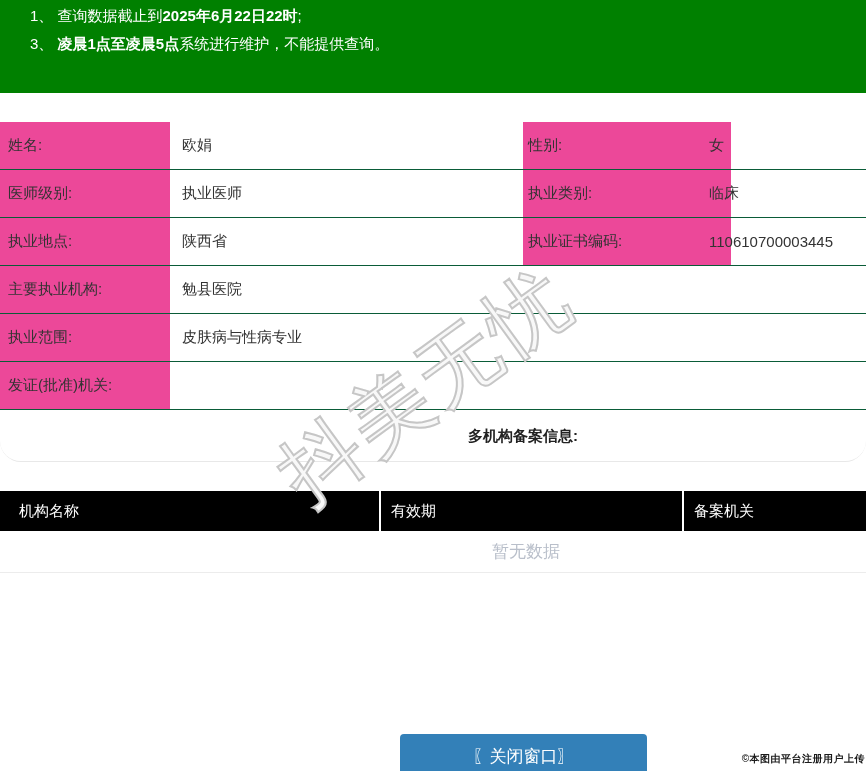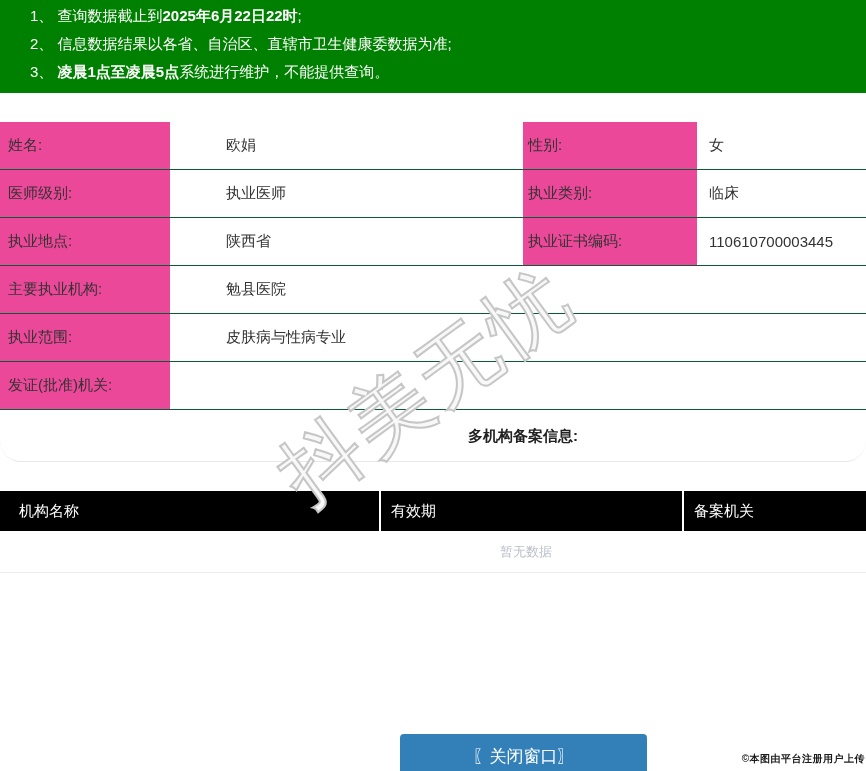--- a/index.html
+++ b/index.html
@@ -46,22 +46,22 @@
   .cell {
     position: absolute;
     top: 0; height: 100%;
     display: flex;
     align-items: center;
     box-sizing: border-box;
     white-space: nowrap;
   }
   .label-cell   { background: #ec4899; }
   .label-cell-1 { left: 0;     width: 170px; padding-left: 8px; }
-  .value-cell-1 { left: 182px; margin-left: 44px; }
-  .label-cell-2 { left: 523px; width: 174px; padding-left: 5px; }
+  .value-cell-1 { left: 182px; }
+  .label-cell-2 { left: 523px; width: 208px; padding-left: 5px; }
   .value-cell-2 { left: 709px; }
 
   
   .section-heading {
     position: absolute;
     top: 411px; left: 0;
     width: 866px; height: 51px;
     box-sizing: border-box;
     border-bottom: 1px solid #e8e8e8;
     display: flex;
@@ -99,21 +99,21 @@
     position: absolute;
     top: 531px; left: 0;
     width: 866px; height: 42px;
     box-sizing: border-box;
     border-bottom: 1px solid #ececec;
     display: flex;
     align-items: center;
     justify-content: center;
     padding-left: 186px;
     color: #b9bfca;
-    font-size: 13px;
+    font-size: 17px;
   }
 
   
   .close-button {
     position: absolute;
     top: 734px; left: 400px;
     width: 247px; height: 45px;
     background: #3380b8;
     border: none;
     border-radius: 4px;
@@ -159,21 +159,20 @@
     pointer-events: none;
   }
 </style>
 </head>
 <body>
 
 <div class="page">
 
   <div class="banner">
     <div class="banner-line"><span>1、 查询数据截止到</span><b>2025年6月22日22时</b><span>;</span></div>
-    <div class="banner-line"><span>2、 信息数据结果以各省、自治区、直辖市卫生健康委数据为准;</span></div>
     <div class="banner-line"><span>3、 </span><b>凌晨1点至凌晨5点</b><span>系统进行维护，不能提供查询。</span></div>
   </div>
 
   <div class="info-table">
 
     <div class="info-row">
       <div class="cell label-cell label-cell-1">姓名:</div>
       <div class="cell value-cell-1">欧娟</div>
       <div class="cell label-cell label-cell-2">性别:</div>
       <div class="cell value-cell-2">女</div>

